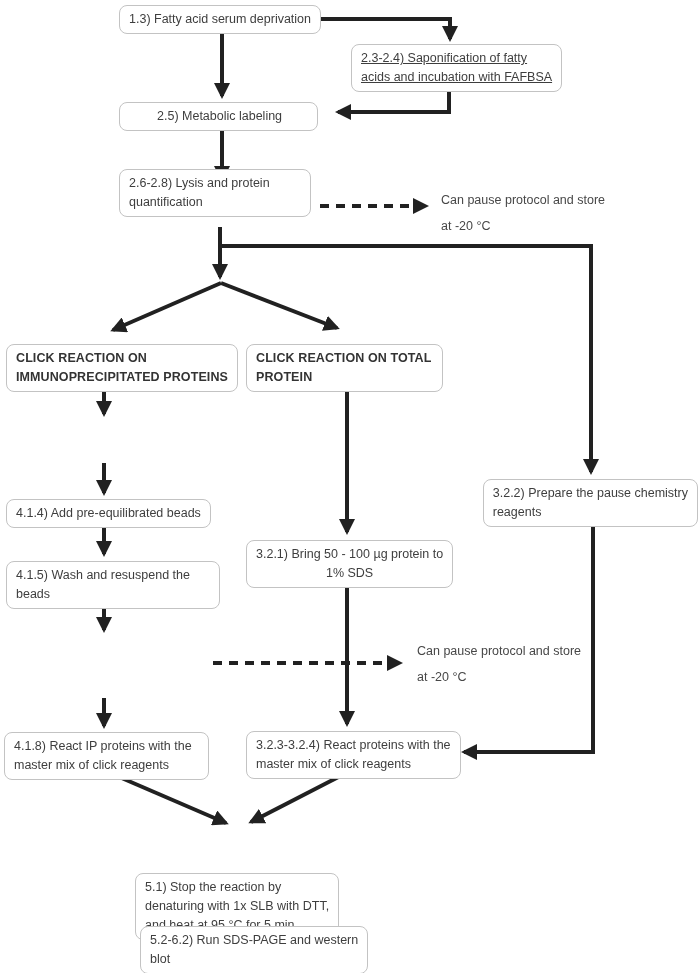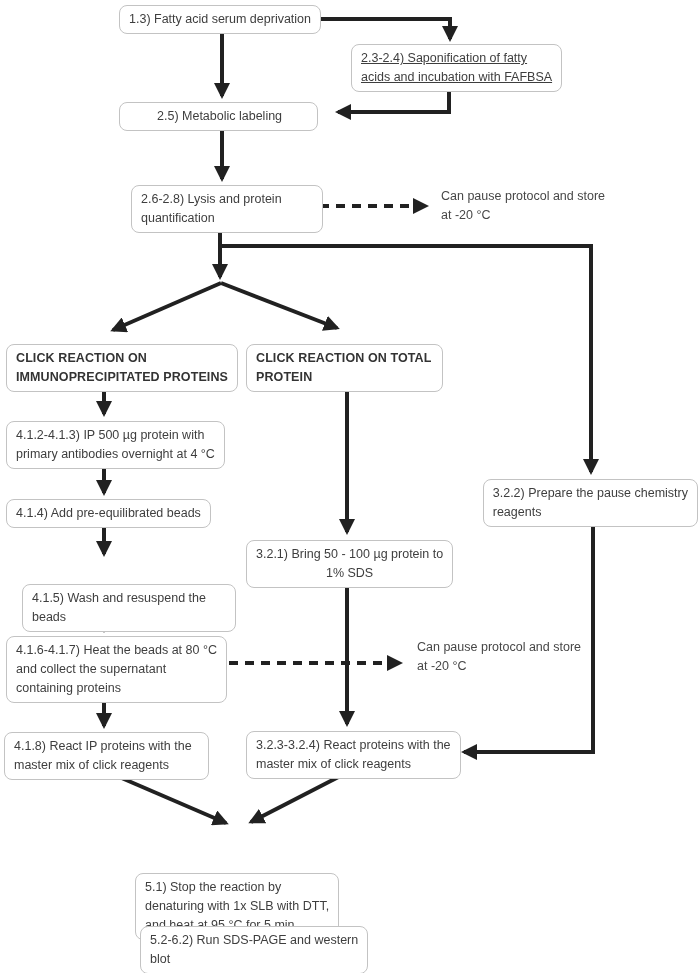--- a/index.html
+++ b/index.html
@@ -38,21 +38,21 @@
   }
   .flow-box.header {
     font-weight: 700;
     color: #333333;
     letter-spacing: 0.1px;
   }
   .pause-note {
     position: absolute;
     z-index: 2;
     font-size: 12.5px;
-    line-height: 19px;
+    line-height: 26px;
     color: #474747;
     white-space: pre;
   }
   .arrow-path {
     stroke: #212121;
     stroke-width: 4;
     fill: none;
   }
   .arrow-path.dashed {
     stroke-dasharray: 9 7;
@@ -98,40 +98,35 @@
     <path class="arrow-path dashed" marker-end="url(#ah)" d="M213 663 H400"></path>
   </svg>
 
   <div class="flow-box" style="left:119px; top:5px; min-width:199px;">1.3) Fatty acid serum deprivation</div>
 
   <div class="flow-box" style="left:351px; top:44px; min-width:198px;text-decoration:underline;">2.3-2.4) Saponification of fatty
 acids and incubation with FAFBSA</div>
 
   <div class="flow-box" style="left:119px; top:102px; min-width:199px;padding-left:37px;">2.5) Metabolic labeling</div>
 
-  <div class="flow-box" style="left:119px; top:185px; min-width:192px;margin-left:12px;">2.6-2.8) Lysis and protein
+  <div class="flow-box" style="left:119px; top:169px; min-width:192px;">2.6-2.8) Lysis and protein
 quantification</div>
 
   <div class="flow-box header" style="left:246px; top:344px; min-width:197px;">CLICK REACTION ON TOTAL
 PROTEIN</div>
 
   <div class="flow-box header" style="left:6px; top:344px; min-width:199px;">CLICK REACTION ON
 IMMUNOPRECIPITATED PROTEINS</div>
 
-  <div class="flow-box" style="left:6px; top:421px; min-width:205px;">4.1.2-4.1.3) IP 500 µg protein with
-primary antibodies overnight at 4 °C</div>
 
   <div class="flow-box" style="left:6px; top:499px; min-width:205px;">4.1.4) Add pre-equilibrated beads</div>
 
-  <div class="flow-box" style="left:22px; top:561px; min-width:214px;margin-top:23px;">4.1.5) Wash and resuspend the
+  <div class="flow-box" style="left:6px; top:561px; min-width:214px;">4.1.5) Wash and resuspend the
 beads</div>
 
-  <div class="flow-box" style="left:6px; top:636px; min-width:205px;">4.1.6-4.1.7) Heat the beads at 80 °C
-and collect the supernatant
-containing proteins</div>
 
   <div class="flow-box" style="left:4px; top:732px; min-width:205px;">4.1.8) React IP proteins with the
 master mix of click reagents</div>
 
   <div class="flow-box" style="left:246px; top:540px; min-width:207px;text-align:center;">3.2.1) Bring 50 - 100 µg protein to
 1% SDS</div>
 
   <div class="flow-box" style="right:2px; top:479px; min-width:200px;">3.2.2) Prepare the pause chemistry
 reagents</div>
 

